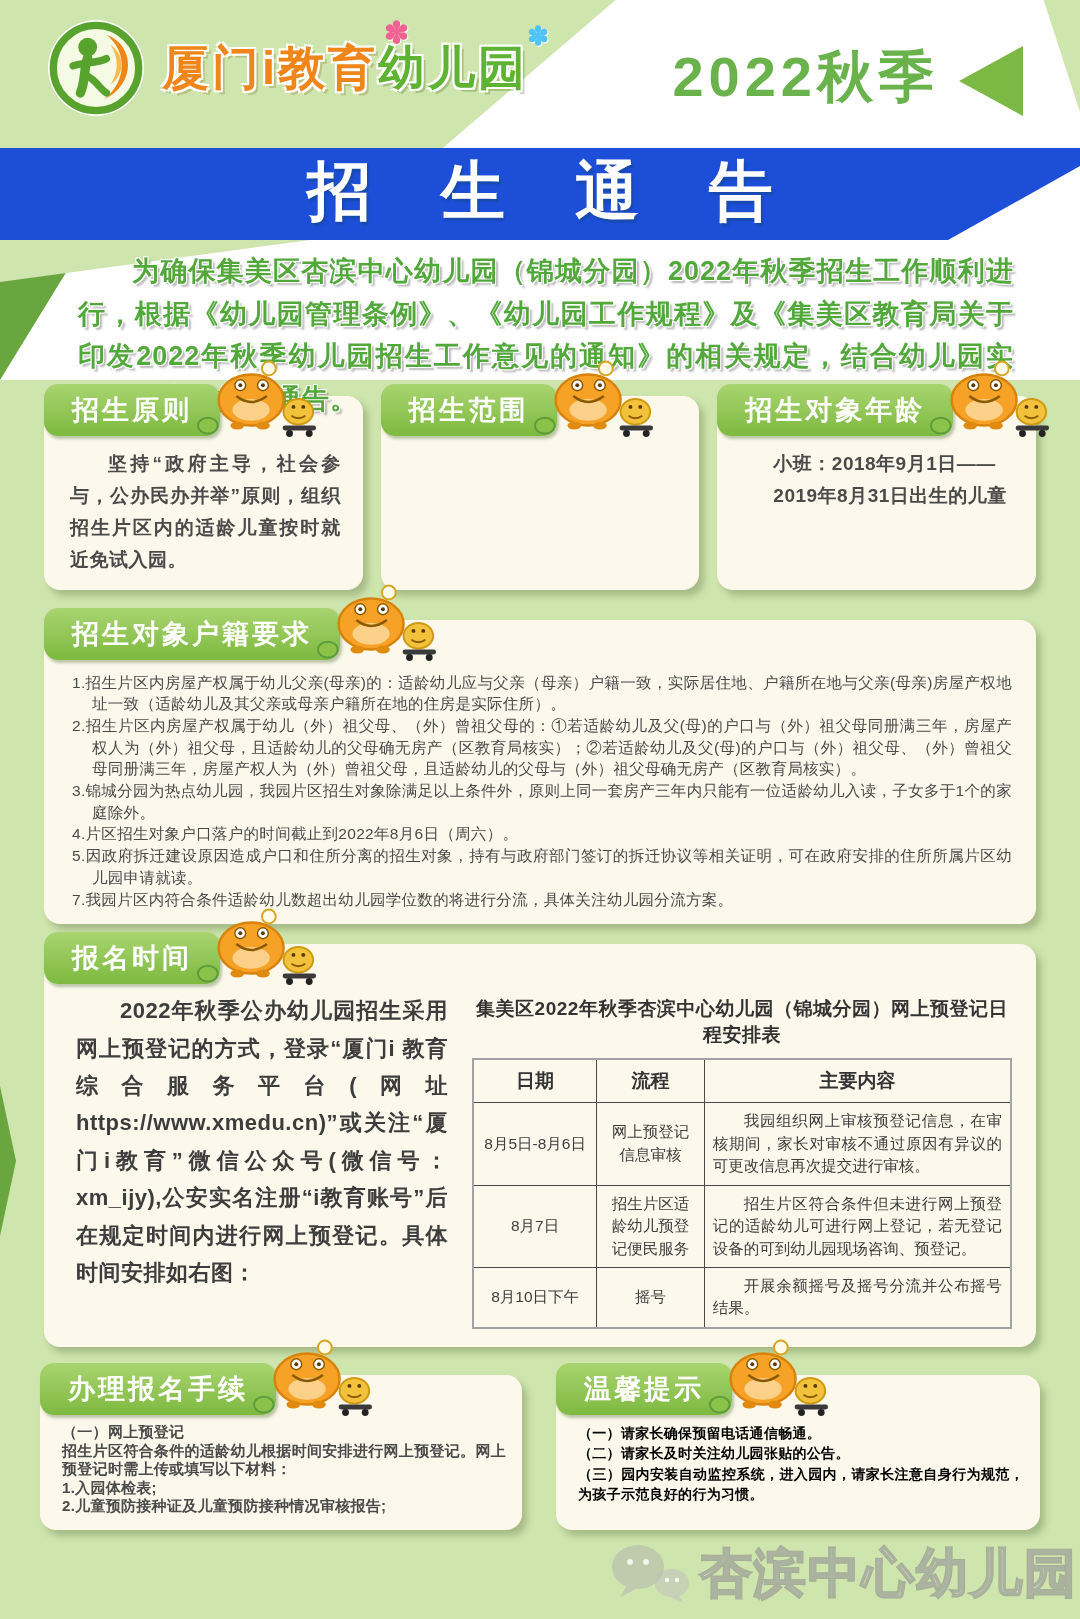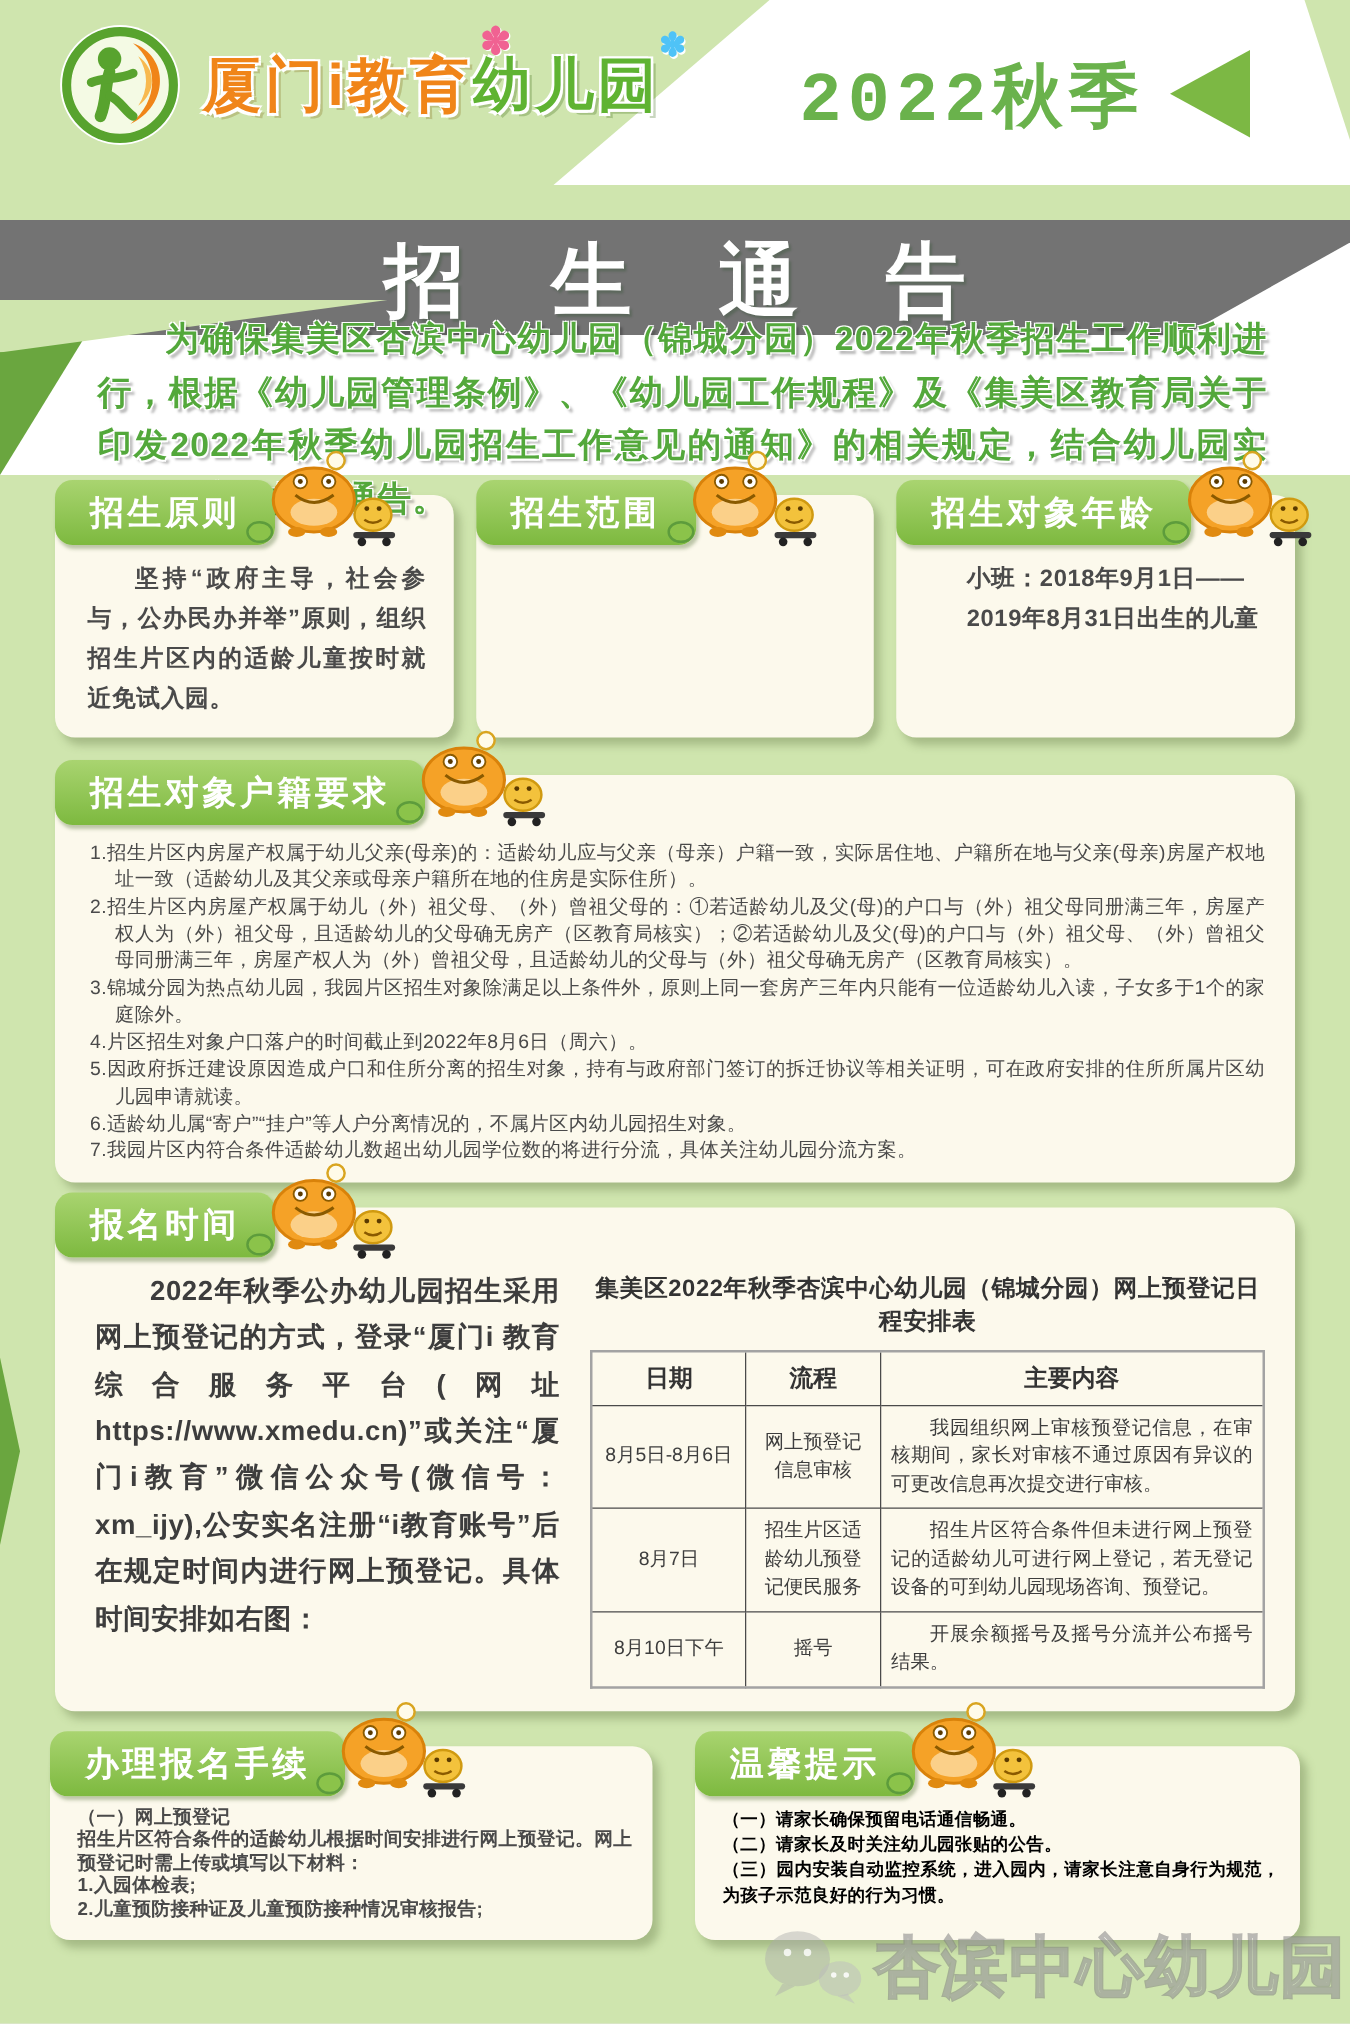--- a/index.html
+++ b/index.html
@@ -14,28 +14,28 @@
                 clip-path:polygon(30% 0,100% 0,100% 100%);}
   .logo{position:absolute;top:18px;left:46px;display:flex;align-items:center;gap:16px;z-index:3;}
   .logo-badge{width:100px;height:100px;}
   .logo-text{font-weight:700;font-size:47px;letter-spacing:3px;white-space:nowrap;position:relative;}
   .logo-text .orange{color:#f08519;
      text-shadow:-2px -2px 0 #fff,2px -2px 0 #fff,-2px 2px 0 #fff,2px 2px 0 #fff,4px 4px 0 rgba(120,90,0,.25);}
   .logo-text .green{color:#5fb332;
      text-shadow:-2px -2px 0 #fff,2px -2px 0 #fff,-2px 2px 0 #fff,2px 2px 0 #fff,4px 4px 0 rgba(40,90,0,.25);}
   .pinwheel1{position:absolute;top:-22px;right:116px;color:#f06292;font-size:30px;text-shadow:1px 1px 0 #fff;}
   .pinwheel2{position:absolute;top:-16px;right:-24px;color:#4fc3f7;font-size:26px;text-shadow:1px 1px 0 #fff;}
-  .season{position:absolute;top:40px;right:80px;display:flex;align-items:flex-start;gap:20px;z-index:3;font-family:Liberation Mono, monospace;}
+  .season{position:absolute;top:40px;right:57px;display:flex;align-items:flex-end;gap:20px;z-index:3;}
   .season-text{font-size:56px;font-weight:700;color:#6ab24c;letter-spacing:5px;}
   .tri-left{width:0;height:0;border-top:35px solid transparent;border-bottom:35px solid transparent;
             border-right:64px solid #7cb844;}
 
   
-  .banner{position:absolute;top:148px;left:0;width:100%;height:92px;background:#737373;
-          display:flex;align-items:flex-end;justify-content:center;z-index:2;margin-top:28px;}
+  .banner{position:absolute;top:148px;left:0;width:100%;height:92px;background:#1d4ed8;
+          display:flex;align-items:flex-start;justify-content:center;z-index:2;}
   .banner-title{color:#ffffff;font-size:64px;font-weight:700;letter-spacing:26px;text-indent:26px;
                 text-shadow:2px 3px 2px rgba(0,60,0,.2);}
   .banner-notch{position:absolute;right:0;bottom:0;width:132px;height:74px;background:#ffffff;
                 clip-path:polygon(100% 0,100% 100%,0 100%);}
 
   
   .intro{position:absolute;top:240px;left:0;width:100%;height:140px;background:#ffffff;}
   .deco-dark{position:absolute;top:0;left:0;width:86px;height:140px;background:#6aa63f;
              clip-path:polygon(0 0,100% 0,0 100%);z-index:1;}
   .deco-light{position:absolute;top:0;left:0;width:310px;height:42px;background:#cfe5ae;
@@ -247,21 +247,20 @@
           <circle cx="97" cy="74" r="3.5" fill="#222"></circle>
             <circle cx="117" cy="74" r="3.5" fill="#222"></circle>
         </svg>
       </div>
       <div class="hh-body">
         <div class="hh-item">1.招生片区内房屋产权属于幼儿父亲(母亲)的：适龄幼儿应与父亲（母亲）户籍一致，实际居住地、户籍所在地与父亲(母亲)房屋产权地址一致（适龄幼儿及其父亲或母亲户籍所在地的住房是实际住所）。</div>
         <div class="hh-item">2.招生片区内房屋产权属于幼儿（外）祖父母、（外）曾祖父母的：①若适龄幼儿及父(母)的户口与（外）祖父母同册满三年，房屋产权人为（外）祖父母，且适龄幼儿的父母确无房产（区教育局核实）；②若适龄幼儿及父(母)的户口与（外）祖父母、（外）曾祖父母同册满三年，房屋产权人为（外）曾祖父母，且适龄幼儿的父母与（外）祖父母确无房产（区教育局核实）。</div>
         <div class="hh-item">3.锦城分园为热点幼儿园，我园片区招生对象除满足以上条件外，原则上同一套房产三年内只能有一位适龄幼儿入读，子女多于1个的家庭除外。</div>
         <div class="hh-item">4.片区招生对象户口落户的时间截止到2022年8月6日（周六）。</div>
         <div class="hh-item">5.因政府拆迁建设原因造成户口和住所分离的招生对象，持有与政府部门签订的拆迁协议等相关证明，可在政府安排的住所所属片区幼儿园申请就读。</div>
-        <div class="hh-item">6.适龄幼儿属“寄户”“挂户”等人户分离情况的，不属片区内幼儿园招生对象。</div>
         <div class="hh-item">7.我园片区内符合条件适龄幼儿数超出幼儿园学位数的将进行分流，具体关注幼儿园分流方案。</div>
       </div>
     </div>
 
     <div class="card reg-card">
       <div class="pill">
         <span>报名时间</span>
         <svg class="mascot" viewBox="0 0 130 80">
           <ellipse cx="14" cy="66" rx="10" ry="8" fill="#8bc34a" stroke="#5d9c3c" stroke-width="2"></ellipse>
           <ellipse cx="58" cy="40" rx="33" ry="26" fill="#f5a227" stroke="#d9820a" stroke-width="2.5"></ellipse>

